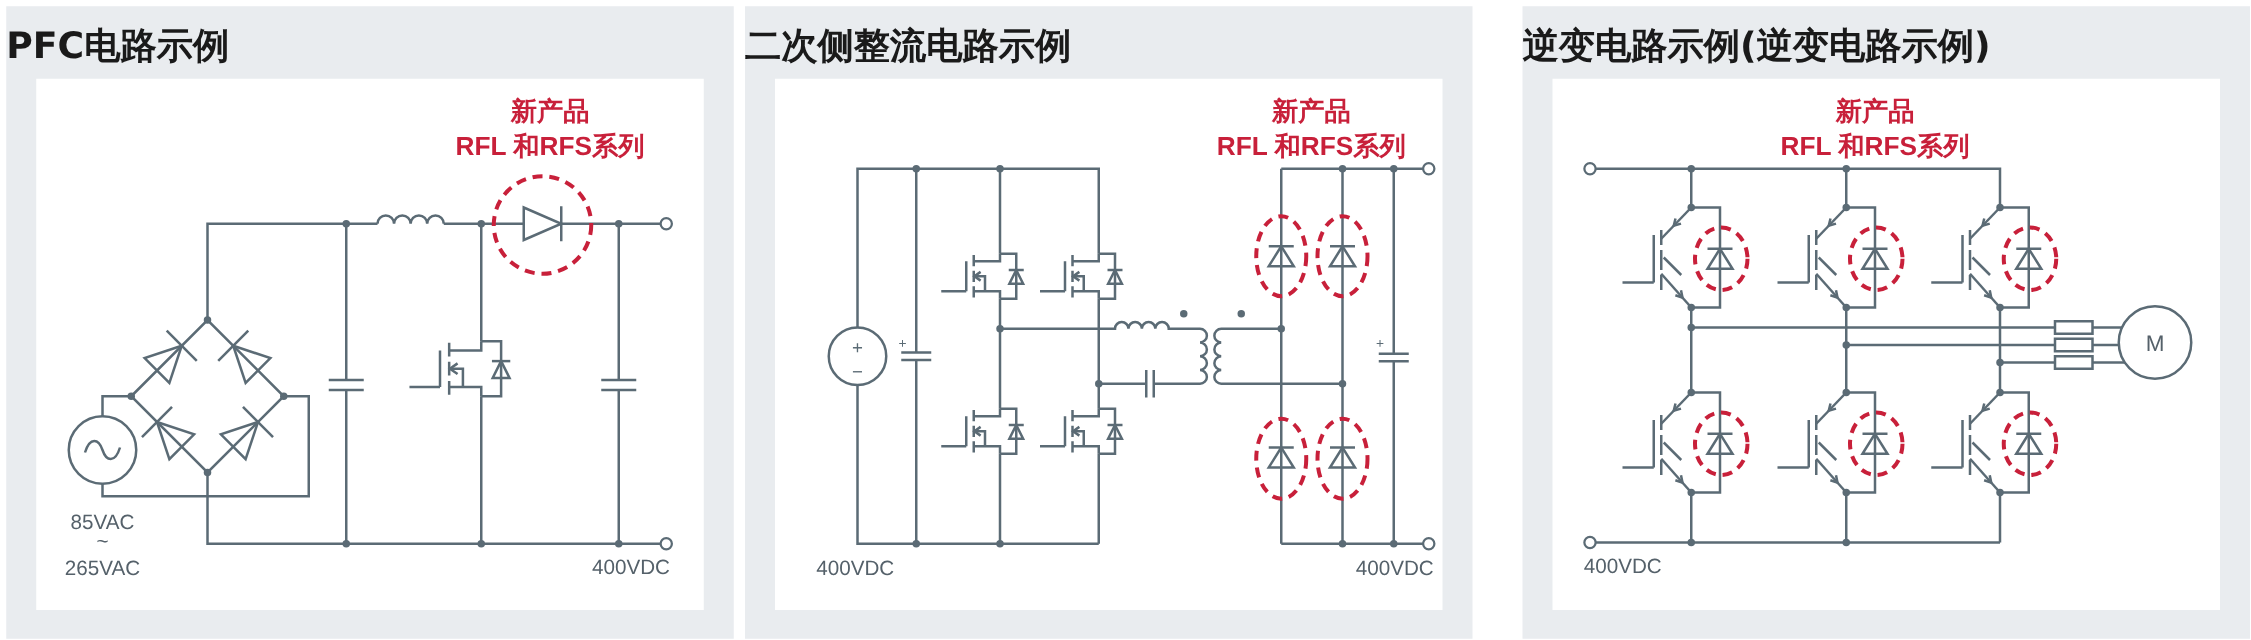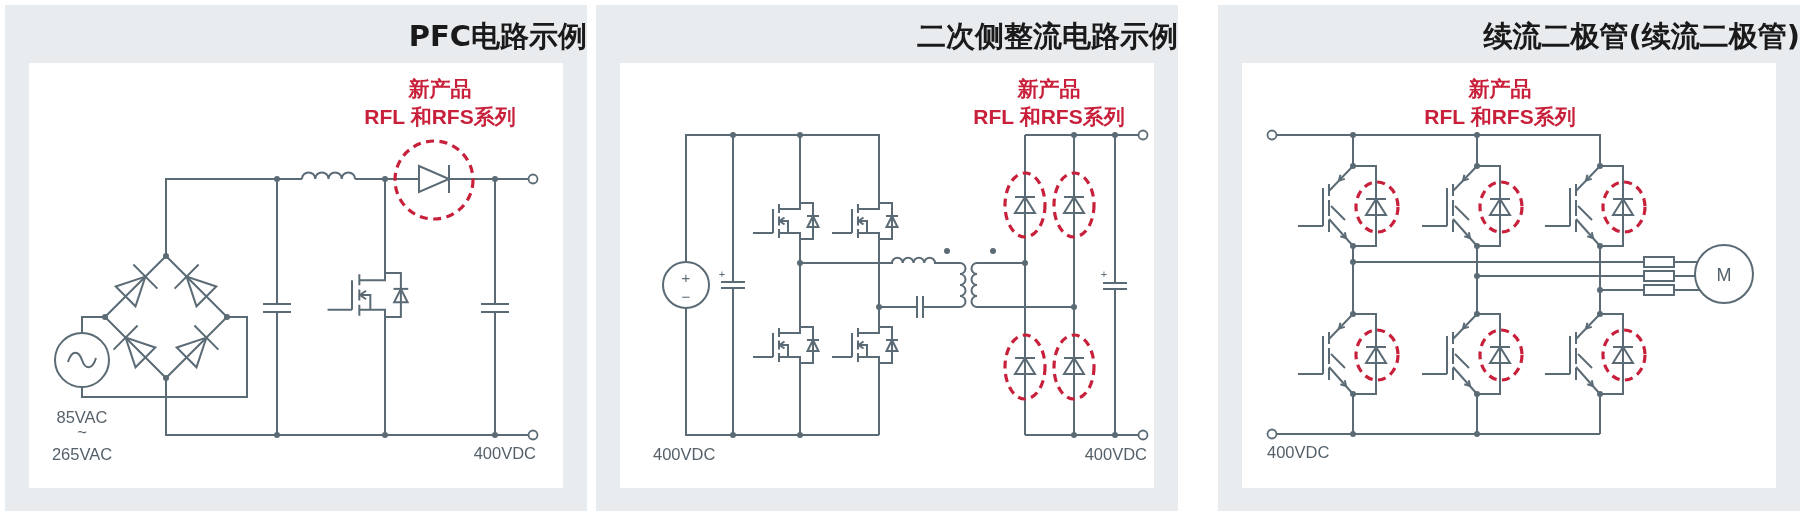--- a/index.html
+++ b/index.html
@@ -1,19 +1,19 @@
 <!DOCTYPE html>
 <html style="--panel-bg: #e9ecef; --wire: #5b6b75; --hl: #c8203a; --title: #1a1a1a; --label: #55616a;"><head>
 <meta charset="utf-8">
 <style>
   :root { --panel-bg:#e9ecef; --wire:#5b6b75; --hl:#c8203a; --title:#1a1a1a; --label:#55616a; }
   html, body { margin:0; padding:0; background:#ffffff; }
   body { width:1801px; height:512px; position:relative; overflow:hidden; font-family:"DejaVu Sans", sans-serif; }
   .panel { position:absolute; top:5px; width:582px; height:506px; background:var(--panel-bg); }
-  .panel-title { position:absolute; left:0; right:0; top:13px; height:36px; line-height:36px; text-align:right;
+  .panel-title { position:absolute; left:0; right:0; top:13px; height:36px; line-height:36px; text-align:left;
                  font-family:"DejaVu Sans", sans-serif; font-size:29px; font-weight:bold; color:var(--title); white-space:nowrap; }
   .panel-canvas { position:absolute; left:24px; top:58px; width:534px; height:425px; background:#ffffff; }
   svg.schematic { position:absolute; left:0; top:0; }
   .wire { fill:none; stroke:var(--wire); stroke-width:2; stroke-linejoin:miter; stroke-linecap:butt; }
   .sym  { fill:none; stroke:var(--wire); stroke-width:2; stroke-linejoin:miter; }
   .box  { fill:#ffffff; stroke:var(--wire); stroke-width:2; }
   .node { fill:var(--wire); }
   .dot  { fill:var(--wire); }
   .term { fill:#ffffff; stroke:var(--wire); stroke-width:1.8; }
   .hl   { fill:none; stroke:var(--hl); stroke-width:3.2; stroke-dasharray:8 5.5; }
@@ -30,21 +30,21 @@
 
 <div class="panel" style="left:5px">
   <div class="panel-title">PFC电路示例</div>
   <div class="panel-canvas"></div>
 </div>
 <div class="panel" style="left:596px">
   <div class="panel-title">二次侧整流电路示例</div>
   <div class="panel-canvas"></div>
 </div>
 <div class="panel" style="left:1218px">
-  <div class="panel-title">续流二极管(续流二极管)</div>
+  <div class="panel-title">逆变电路示例(逆变电路示例)</div>
   <div class="panel-canvas"></div>
 </div>
 
 <svg class="schematic" width="1801" height="512" viewBox="0 0 1801 512">
   <defs>
     <g id="sym-mosfet">
       <path d="M0 0 H13 V36 H0"></path>
       <path d="M0 0 V6 H-21"></path>
       <path d="M-21 30 H0 V36"></path>
       <path d="M-21 1 V10 M-21 13.5 V22.5 M-21 26 V35"></path>

